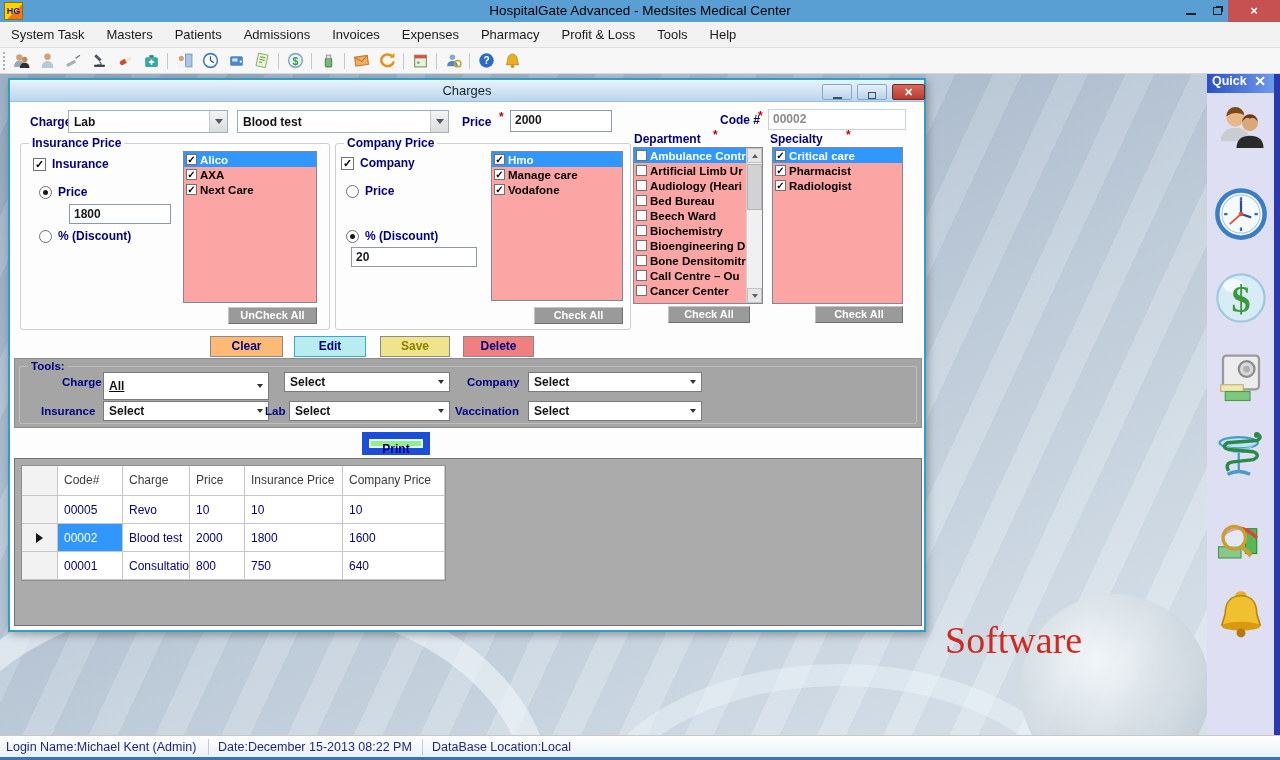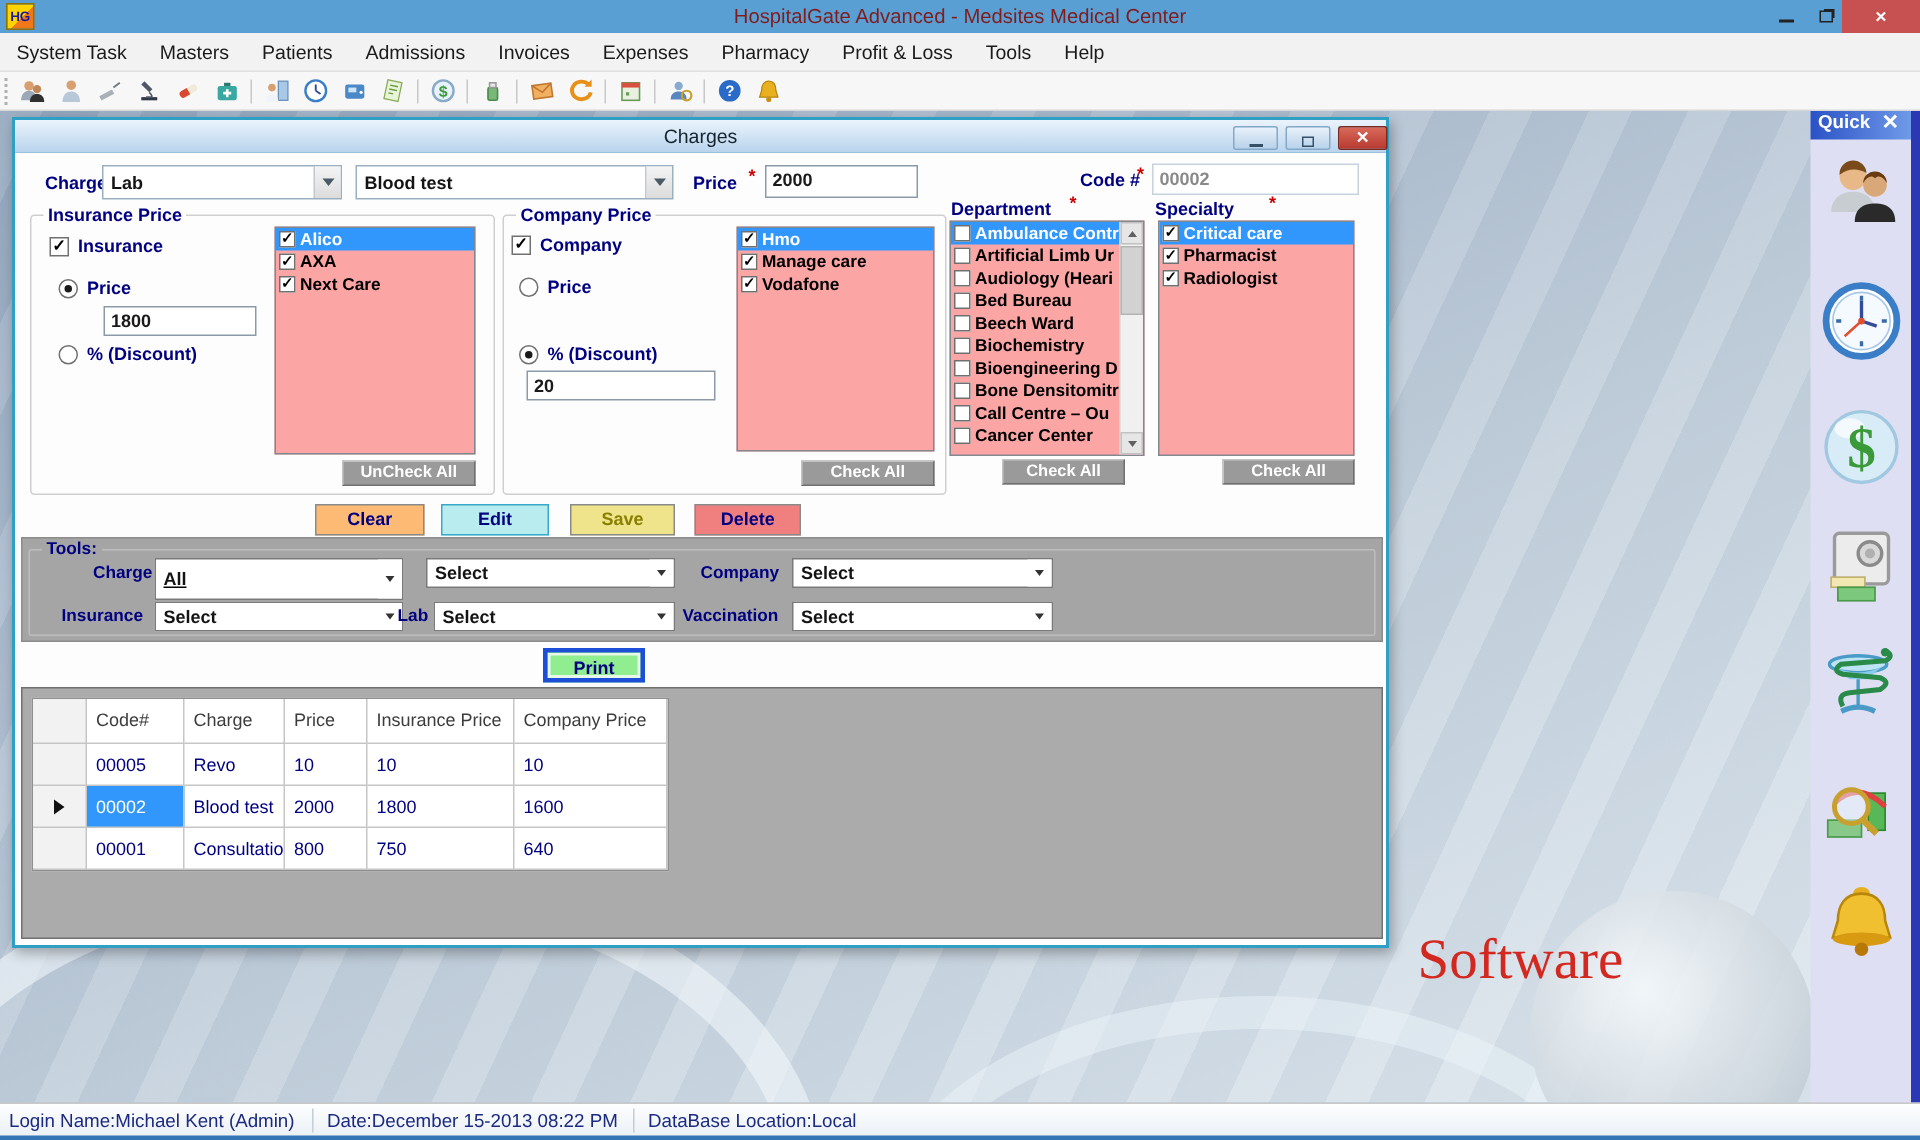--- a/index.html
+++ b/index.html
@@ -2,21 +2,21 @@
 <html><head>
 <meta charset="utf-8">
 <style>
   * { margin:0; padding:0; box-sizing:border-box; }
   html,body { width:1280px; height:760px; overflow:hidden; }
   body { font-family:"Liberation Sans",sans-serif; position:relative; background:#b6c4d6; }
 
   
   .titlebar { position:absolute; left:0; top:0; width:1280px; height:22px; background:#5a9fd4; z-index:10; }
   .hg { position:absolute; left:4px; top:2px; width:19px; height:18px; background:linear-gradient(135deg,#ffd400 55%,#f07818 55%); border:1px solid #907008; font-size:9px; font-weight:bold; color:#1a1aa0; text-align:center; line-height:17px; }
-  .win-title { position:absolute; left:0; right:0; top:0; text-align:center; font-size:13.5px; color:#7f1d1d; line-height:22px; }
+  .win-title { position:absolute; left:0; right:0; top:0; text-align:center; font-size:13.5px; color:#000000; line-height:22px; }
   .wc { position:absolute; top:0; height:22px; text-align:center; color:#1a1a1a; cursor:default; }
   .wc.min { left:1178px; width:26px; } .wc.min i { display:inline-block; width:10px; height:2px; background:#222; margin-top:13px; }
   .wc.res { left:1204px; width:26px; } .wc.res i { display:inline-block; width:9px; height:8px; border:1px solid #222; margin-top:7px; box-shadow:2px -2px 0 -1px #222; }
   .wc.close { left:1228px; width:52px; background:#c75050; color:#fff; font-size:13px; line-height:21px; font-weight:bold; }
 
   .menubar { position:absolute; left:0; top:22px; width:1280px; height:26px; background:#f2f2f2; border-bottom:1px solid #e0e0e0; display:flex; align-items:center; z-index:10; }
   .menubar span { padding:0 11px; font-size:13px; color:#1a1a1a; }
 
   .toolbar { position:absolute; left:0; top:48px; width:1280px; height:26px; background:#f7f7f7; border-bottom:1px solid #d8d8d8; display:flex; align-items:center; z-index:10; }
   .grip { width:5px; height:18px; margin-left:3px; border-left:2px dotted #b0b0b0; }
@@ -81,21 +81,21 @@
   .sbtn { position:absolute; left:0; width:15px; height:15px; background:#e6e6e6; border:1px solid #c2c2c2; display:flex; align-items:center; justify-content:center; }
   .tri-up { width:0; height:0; border-left:3.5px solid transparent; border-right:3.5px solid transparent; border-bottom:4px solid #606060; }
   .tri-dn { width:0; height:0; border-left:3.5px solid transparent; border-right:3.5px solid transparent; border-top:4px solid #606060; }
   .sthumb { position:absolute; left:0; top:16px; width:15px; height:46px; background:#d2d2d2; border:1px solid #b4b4b4; }
 
   .search-panel { position:absolute; left:4px; top:278px; width:908px; height:70px; background:#a5a5a5; border:1px solid #8c8c8c; }
   .search-grp { position:absolute; left:4px; top:7px; right:4px; bottom:3px; border:1px solid #bdbdbd; border-radius:2px; }
   .search-title { position:absolute; left:8px; top:-7px; background:#a5a5a5; padding:0 3px; font-size:11.5px; font-weight:bold; color:#000080; }
   .slbl { position:absolute; font-size:11.5px; font-weight:bold; color:#000080; white-space:nowrap; }
 
-  .print-btn { position:absolute; left:352px; top:352px; width:68px; height:23px; background:#90ee90; border:3px solid #1d4ed8; box-shadow:inset 0 0 0 2px #e8f8e8; color:#000080; font-weight:bold; font-size:12px; text-align:center; line-height:21px; }
+  .print-btn { position:absolute; left:352px; top:352px; width:68px; height:23px; background:#90ee90; border:7px solid #1d4ed8; box-shadow:inset 0 0 0 2px #e8f8e8; color:#000080; font-weight:bold; font-size:12px; text-align:center; line-height:21px; }
 
   .table-panel { position:absolute; left:4px; top:378px; width:908px; height:168px; background:#ababab; border:1px solid #707070; }
   .grid { position:absolute; left:6px; top:6px; width:425px; background:#fff; border:1px solid #8f8f8f; display:grid; grid-template-columns:36px 65px 67px 55px 98px 102px; }
   .gc { border-right:1px solid #c6c6c6; border-bottom:1px solid #c6c6c6; font-size:12px; color:#000080; padding:0 0 0 6px; display:flex; align-items:center; height:28px; overflow:hidden; white-space:nowrap; }
   .gh { height:30px; color:#3c3c3c; line-height:13px; white-space:normal; }
   .gsel { background:#f2f2f2; padding:0; justify-content:center; }
   .cur-cell { background:#3297fd; color:#fff; }
   .rowarrow { width:0; height:0; border-top:5px solid transparent; border-bottom:5px solid transparent; border-left:7px solid #111; }
 
   

